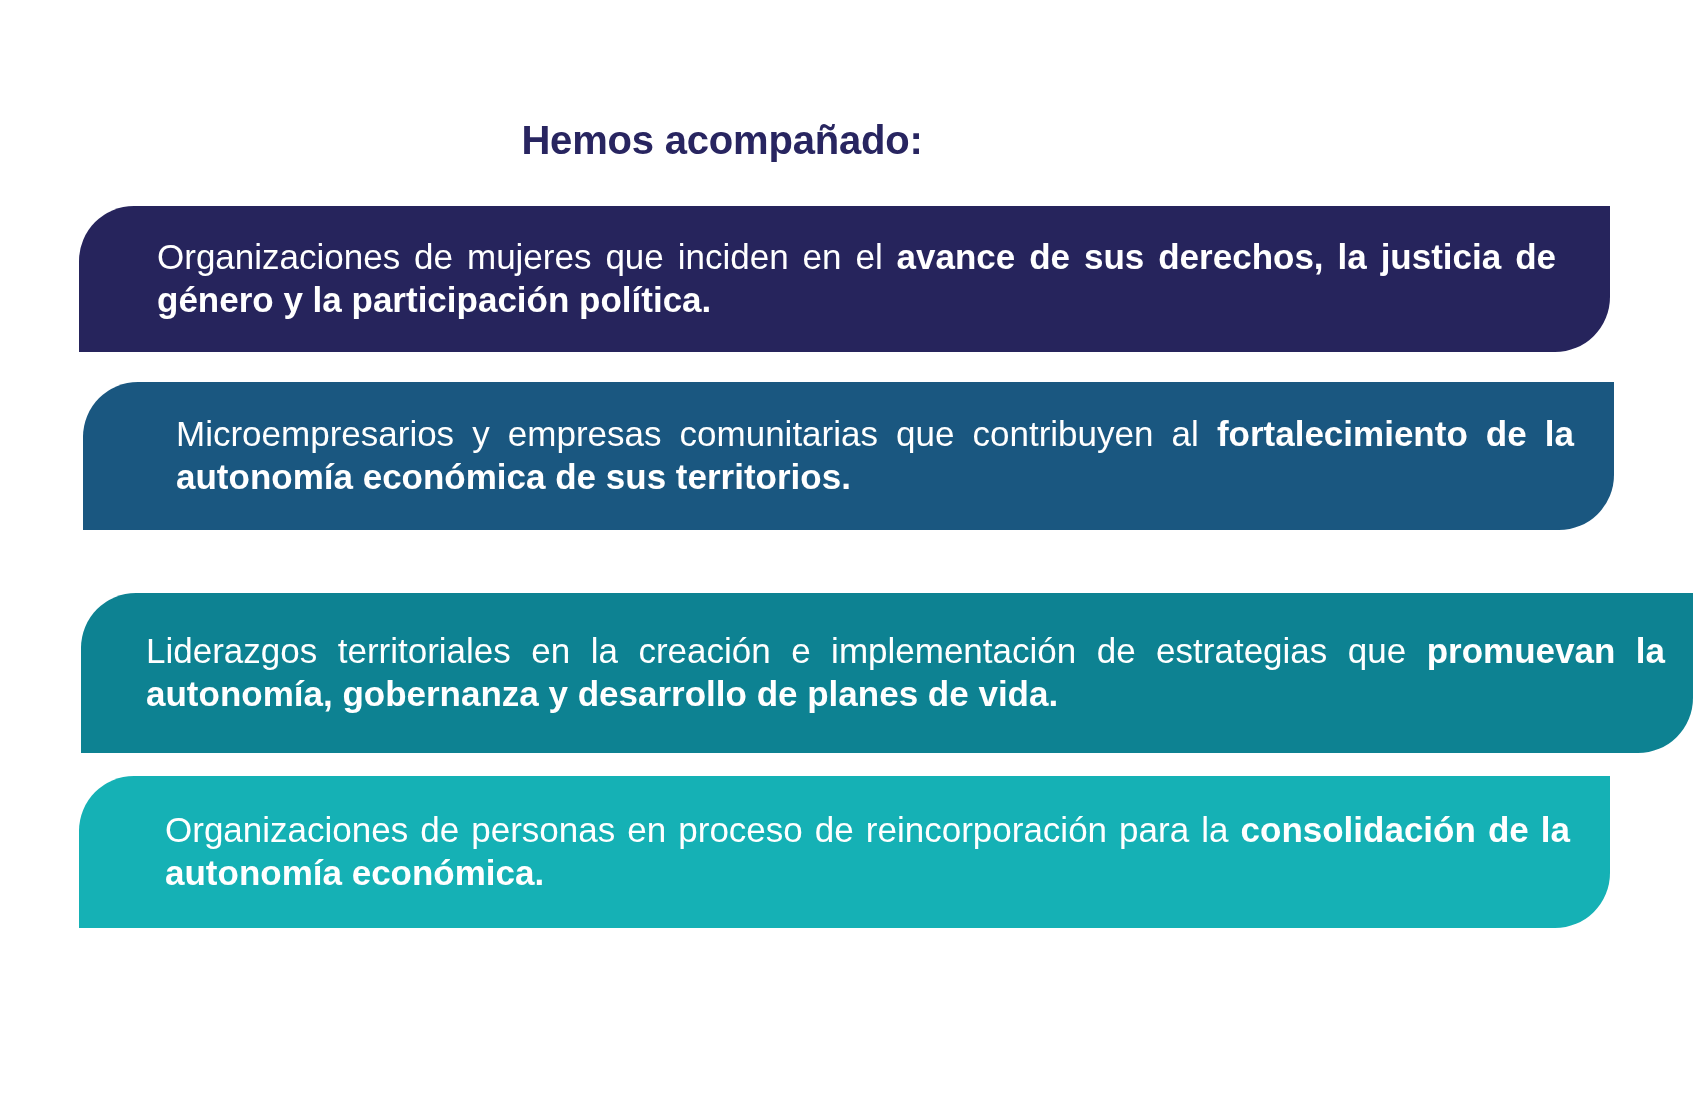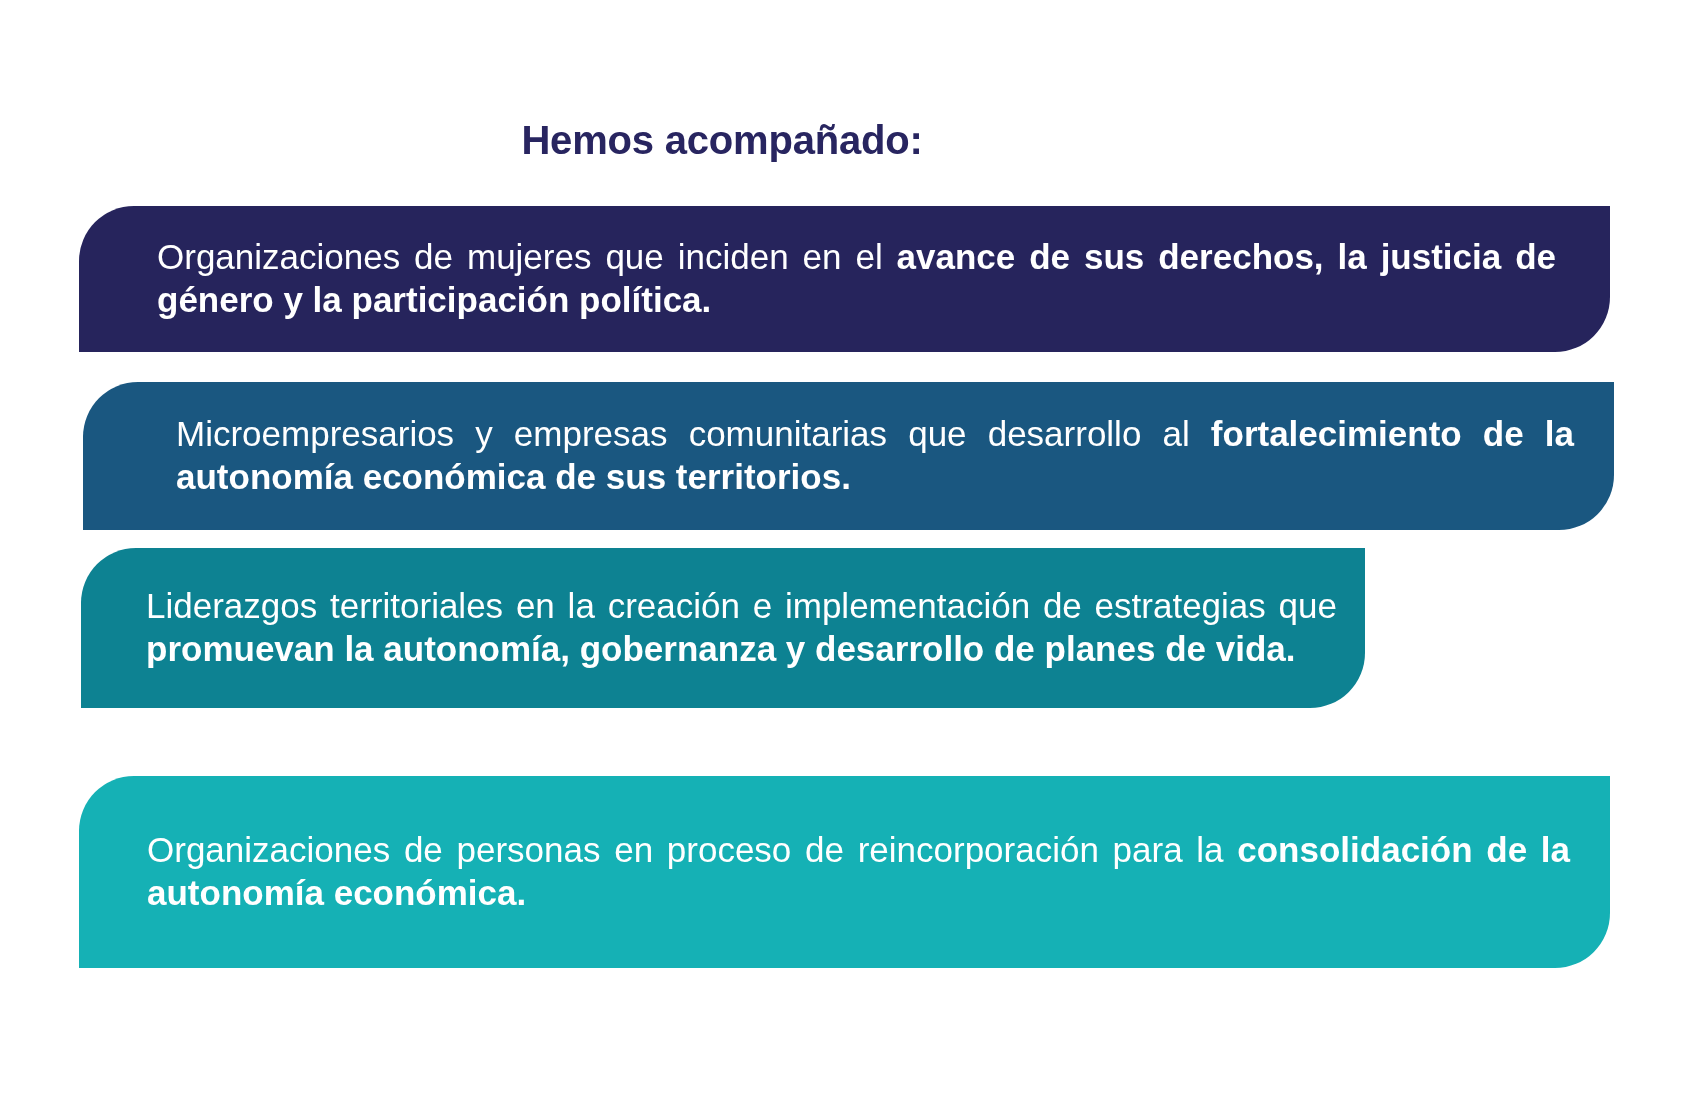--- a/index.html
+++ b/index.html
@@ -77,50 +77,50 @@
     top: 382px;
     width: 1531px;
     height: 148px;
     background: #1a5780;
     padding: 0 40px 0 93px;
   }
 
   
   #card-3 {
     left: 81px;
-    top: 548px;
-    width: 1284px;
+    top: 593px;
+    width: 1612px;
     height: 160px;
     background: #0d8292;
     padding: 0 28px 0 65px;
   }
 
   
   #card-4 {
     left: 79px;
     top: 776px;
     width: 1531px;
-    height: 192px;
+    height: 152px;
     background: #15b1b5;
-    padding: 0 40px 0 68px;
+    padding: 0 40px 0 86px;
   }
 </style>
 </head>
 <body>
 
 <div class="slide" style="background: rgb(255, 255, 255);">
 
   <div class="page-title" style="color: rgb(40, 37, 96);">Hemos acompañado:</div>
 
   <div class="card" id="card-1" style="background: rgb(38, 36, 92); color: rgb(255, 255, 255);">
     <span class="card-text"><span>Organizaciones de mujeres que inciden en el </span><b>avance de sus derechos, la justicia de género y la participación política.</b></span>
   </div>
 
   <div class="card" id="card-2" style="background: rgb(26, 87, 128); color: rgb(255, 255, 255);">
-    <span class="card-text"><span>Microempresarios y empresas comunitarias que desarrollo al </span><b>fortalecimiento de la autonomía económica de sus territorios.</b></span>
+    <span class="card-text"><span>Microempresarios y empresas comunitarias que contribuyen al </span><b>fortalecimiento de la autonomía económica de sus territorios.</b></span>
   </div>
 
   <div class="card" id="card-3" style="background: rgb(13, 130, 146); color: rgb(255, 255, 255);">
     <span class="card-text"><span>Liderazgos territoriales en la creación e implementación de estrategias que </span><b>promuevan la autonomía, gobernanza y desarrollo de planes de vida.</b></span>
   </div>
 
   <div class="card" id="card-4" style="background: rgb(21, 177, 181); color: rgb(255, 255, 255);">
     <span class="card-text"><span>Organizaciones de personas en proceso de reincorporación para la </span><b>consolidación de la autonomía económica.</b></span>
   </div>
 

